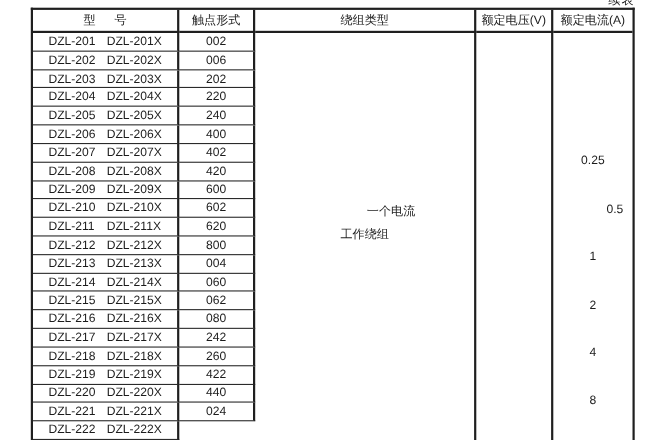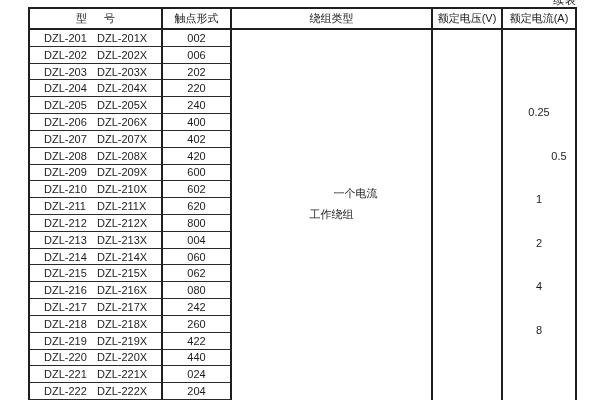--- a/index.html
+++ b/index.html
@@ -67,20 +67,21 @@
   }
   .voltage-cell {
     grid-column: 4;
     grid-row: 2 / span 22;
     border-right: 2px solid #1f1f1f;
   }
   .current-cell {
     grid-column: 5;
     grid-row: 2 / span 22;
     position: relative;
+    margin-top: 35px;
   }
   .winding-line, .current-value {
     position: absolute;
     left: 0; width: 100%;
     text-align: center;
     transform: translateY(-50%);
     line-height: 1;
   }
   .winding-line-1 { top: 163px; padding-left: 48px; }
   .winding-line-2 { top: 184px; }
@@ -236,15 +237,14 @@
   <div class="cell m-cell">
     <span class="model-a">DZL-221</span>
     <span class="model-b">DZL-221X</span>
   </div>
   <div class="cell f-cell">024</div>
 
   <div class="cell m-cell">
     <span class="model-a">DZL-222</span>
     <span class="model-b">DZL-222X</span>
   </div>
-  <div class="cell f-cell">204</div>
 </div>
 </div>
 
 </body></html>

